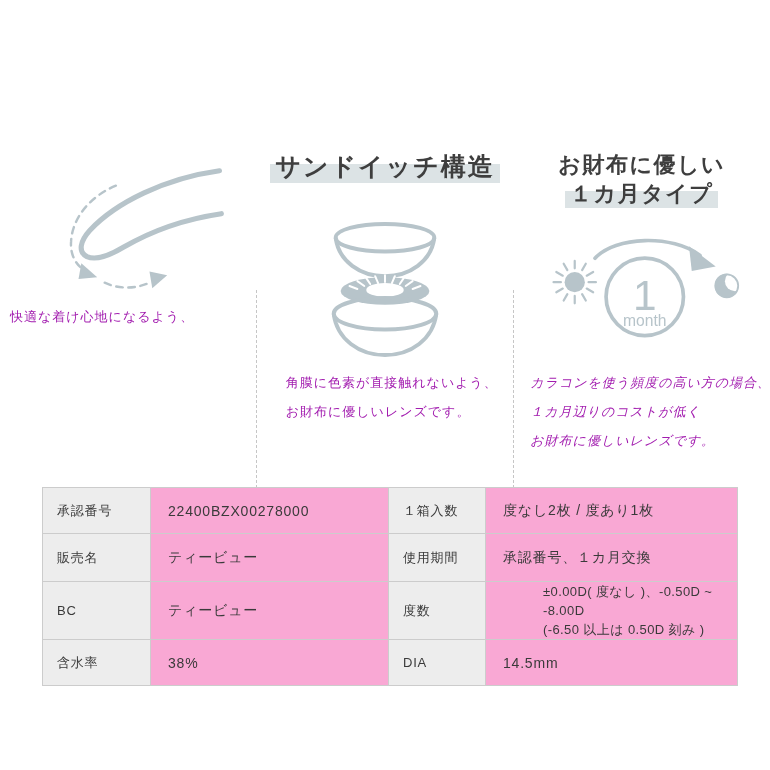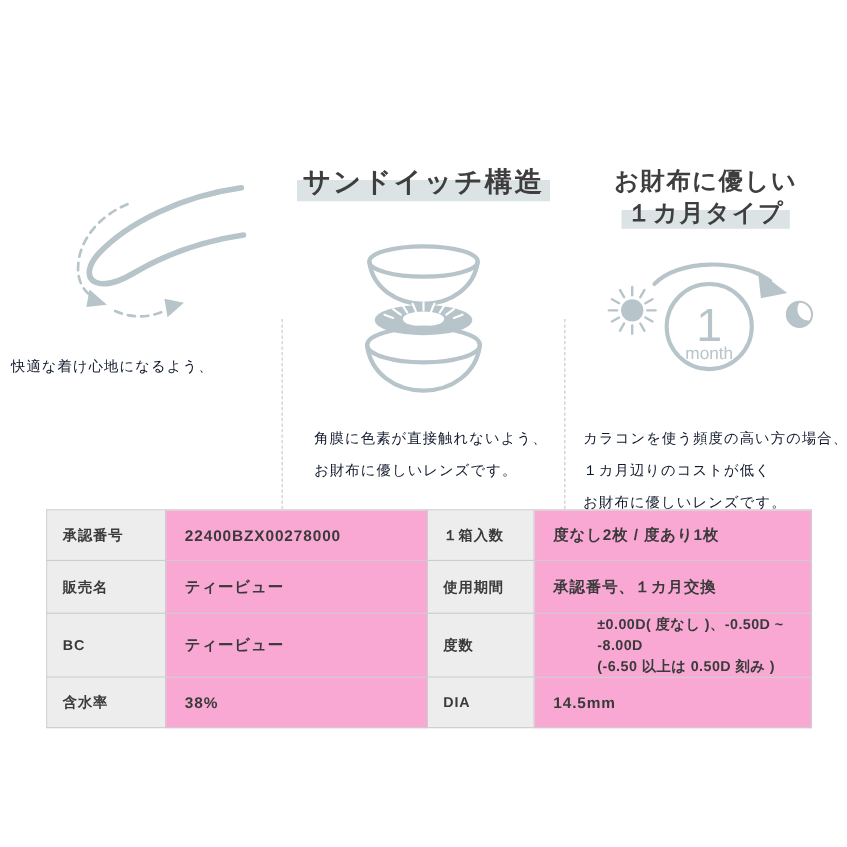--- a/index.html
+++ b/index.html
@@ -51,34 +51,34 @@
     padding:0 5px;
   }
   .f-title .plain { padding:0 5px; }
   .f-title span { display:inline-block; }
 
   .f-icon {
     height:150px; margin-top:8px;
     display:flex; align-items:center; justify-content:center;
   }
   .f-desc {
-    margin-top:20px;
-    font-size:13px; color:#0f172a;
+    margin-top:4px;
+    font-size:13px; color:#a21caf;
     line-height:29px; letter-spacing:1px;
     padding-left:10px;
     white-space:nowrap;
   }
   .feature-2 .f-desc { padding-left:29px; }
-  .feature-3 .f-desc { padding-left:17px; }
+  .feature-3 .f-desc { padding-left:17px;font-style:italic; }
 
   
   .spec-table {
-    position:absolute; top:463px; left:42px;
+    position:absolute; top:487px; left:42px;
     width:695px;
-    border-collapse:collapse; table-layout:fixed;font-weight:bold;
+    border-collapse:collapse; table-layout:fixed;
   }
   .spec-table td {
     border:1px solid #cccccc;
     color:#3a3a3a;
     vertical-align:middle;
     letter-spacing:0.8px;
   }
   .spec-table td.lab {
     background:#ededed;
     font-size:13px;

